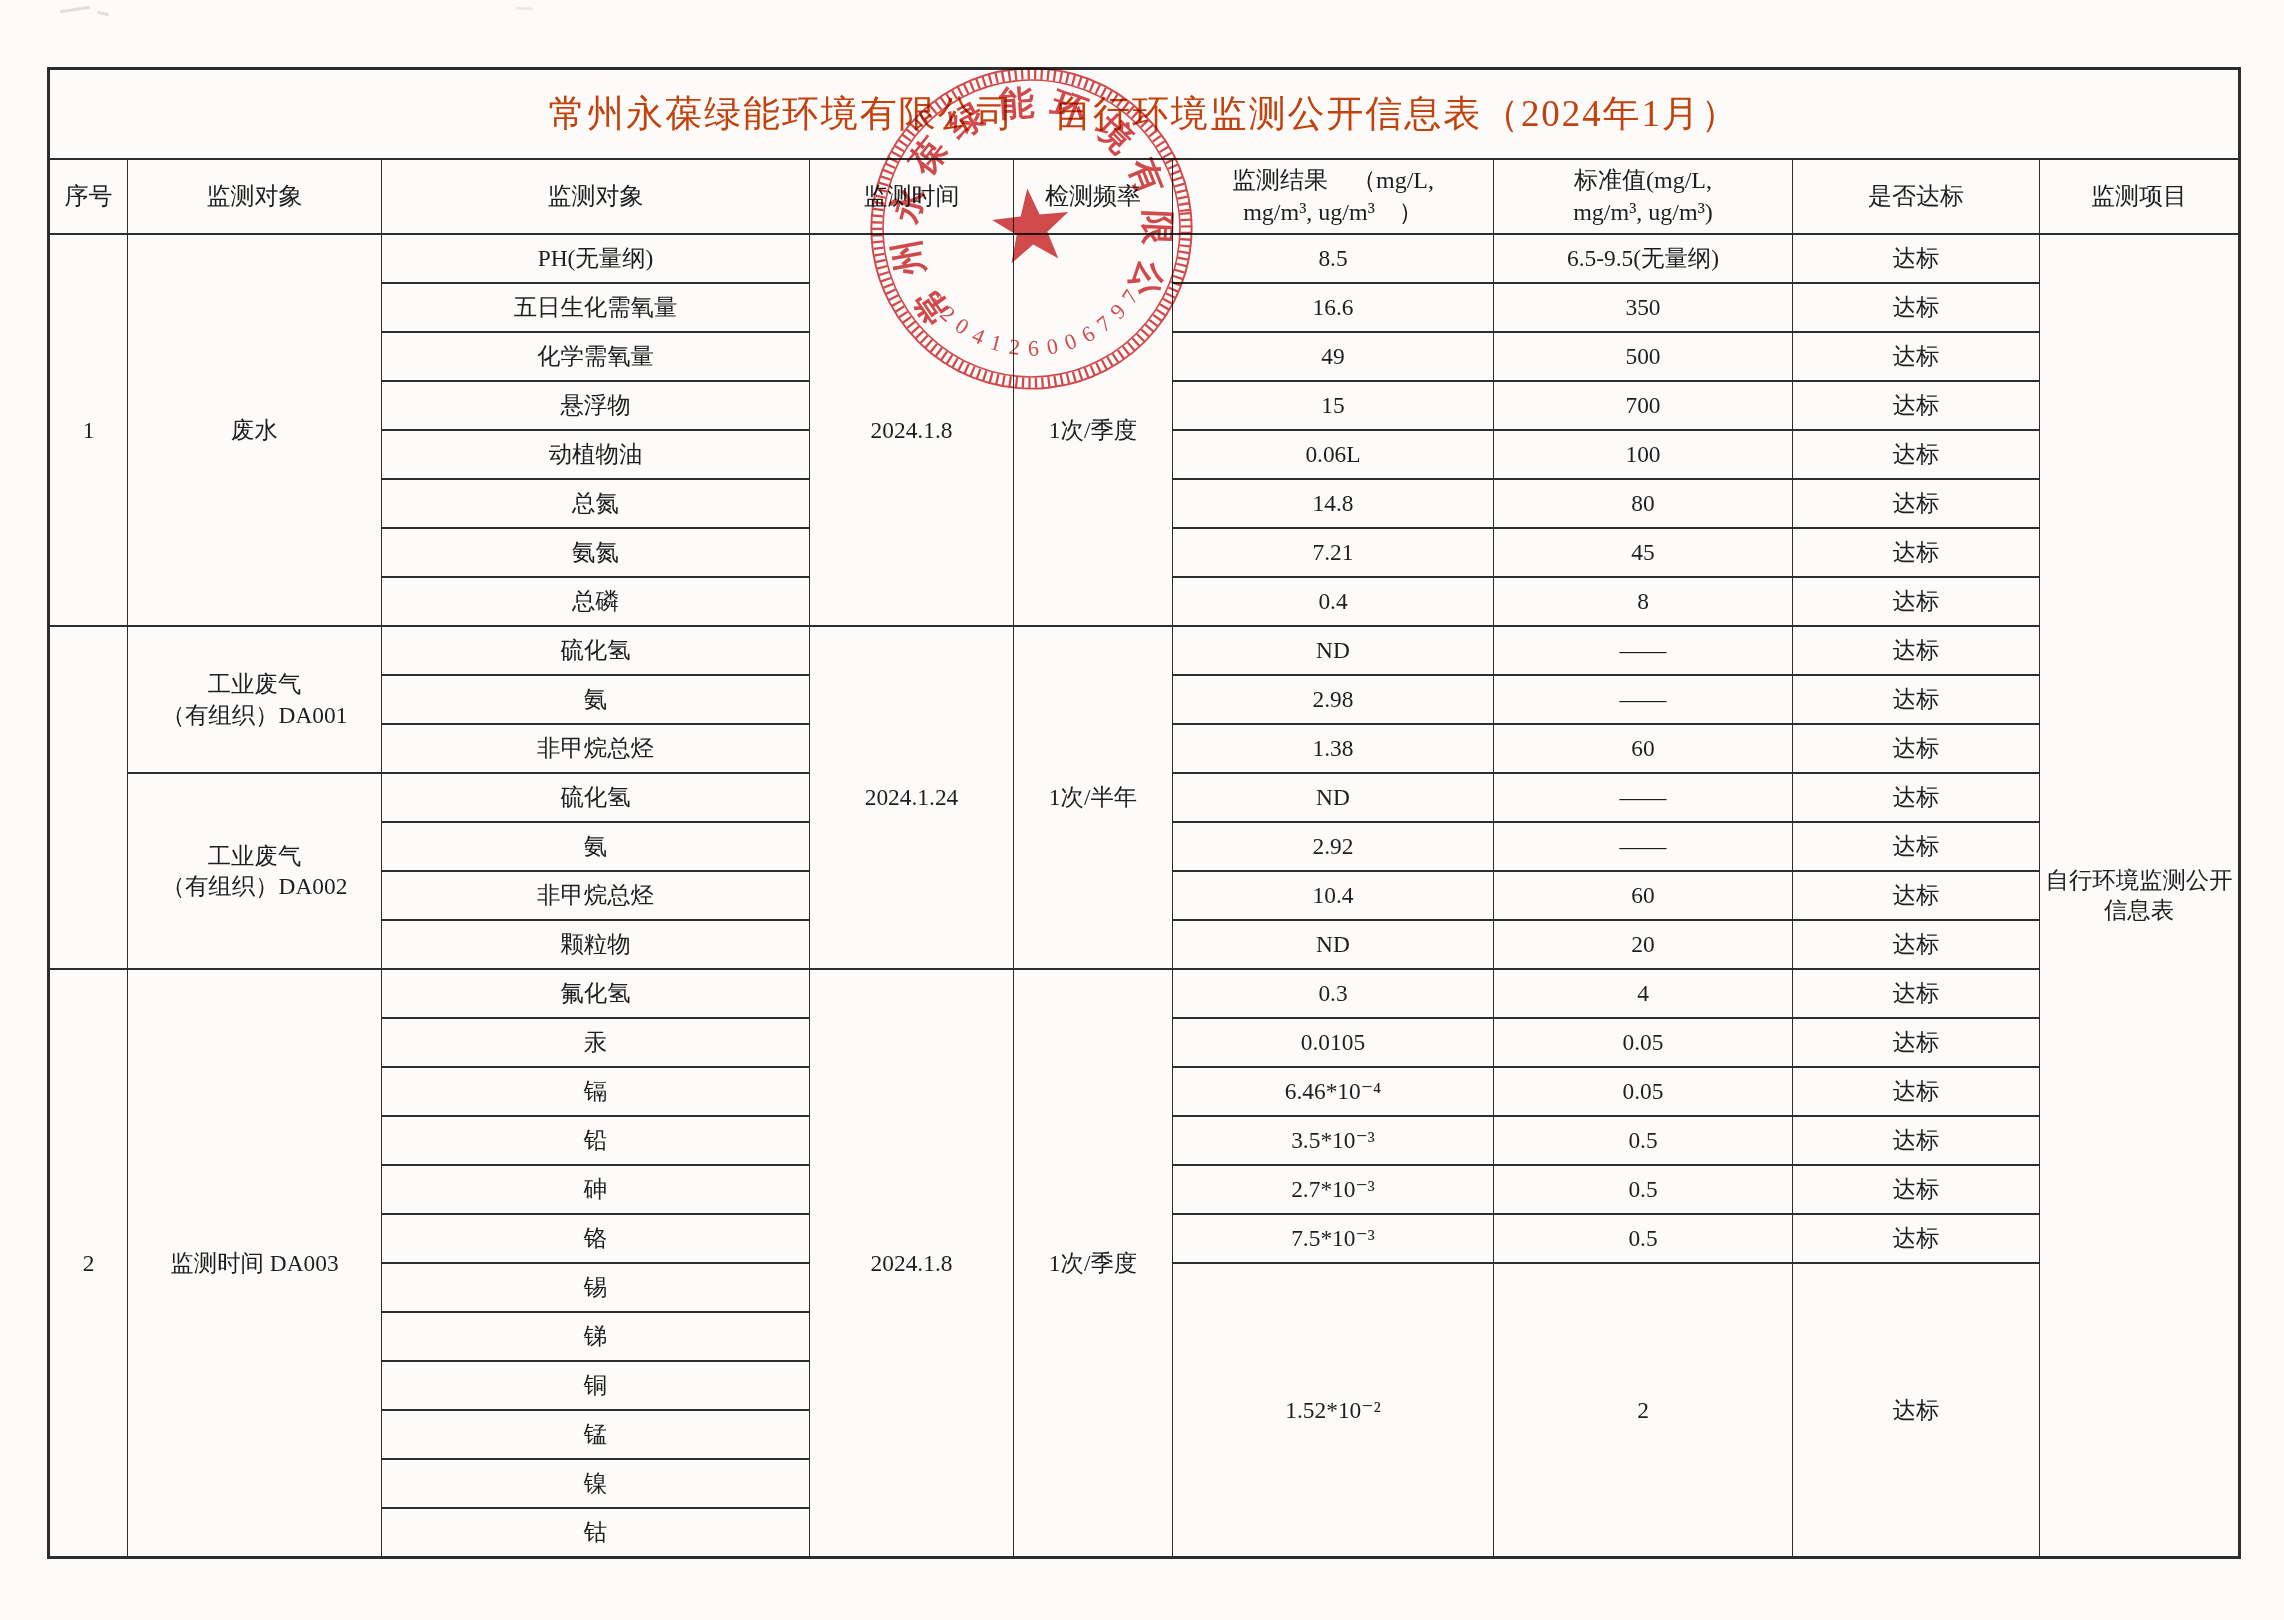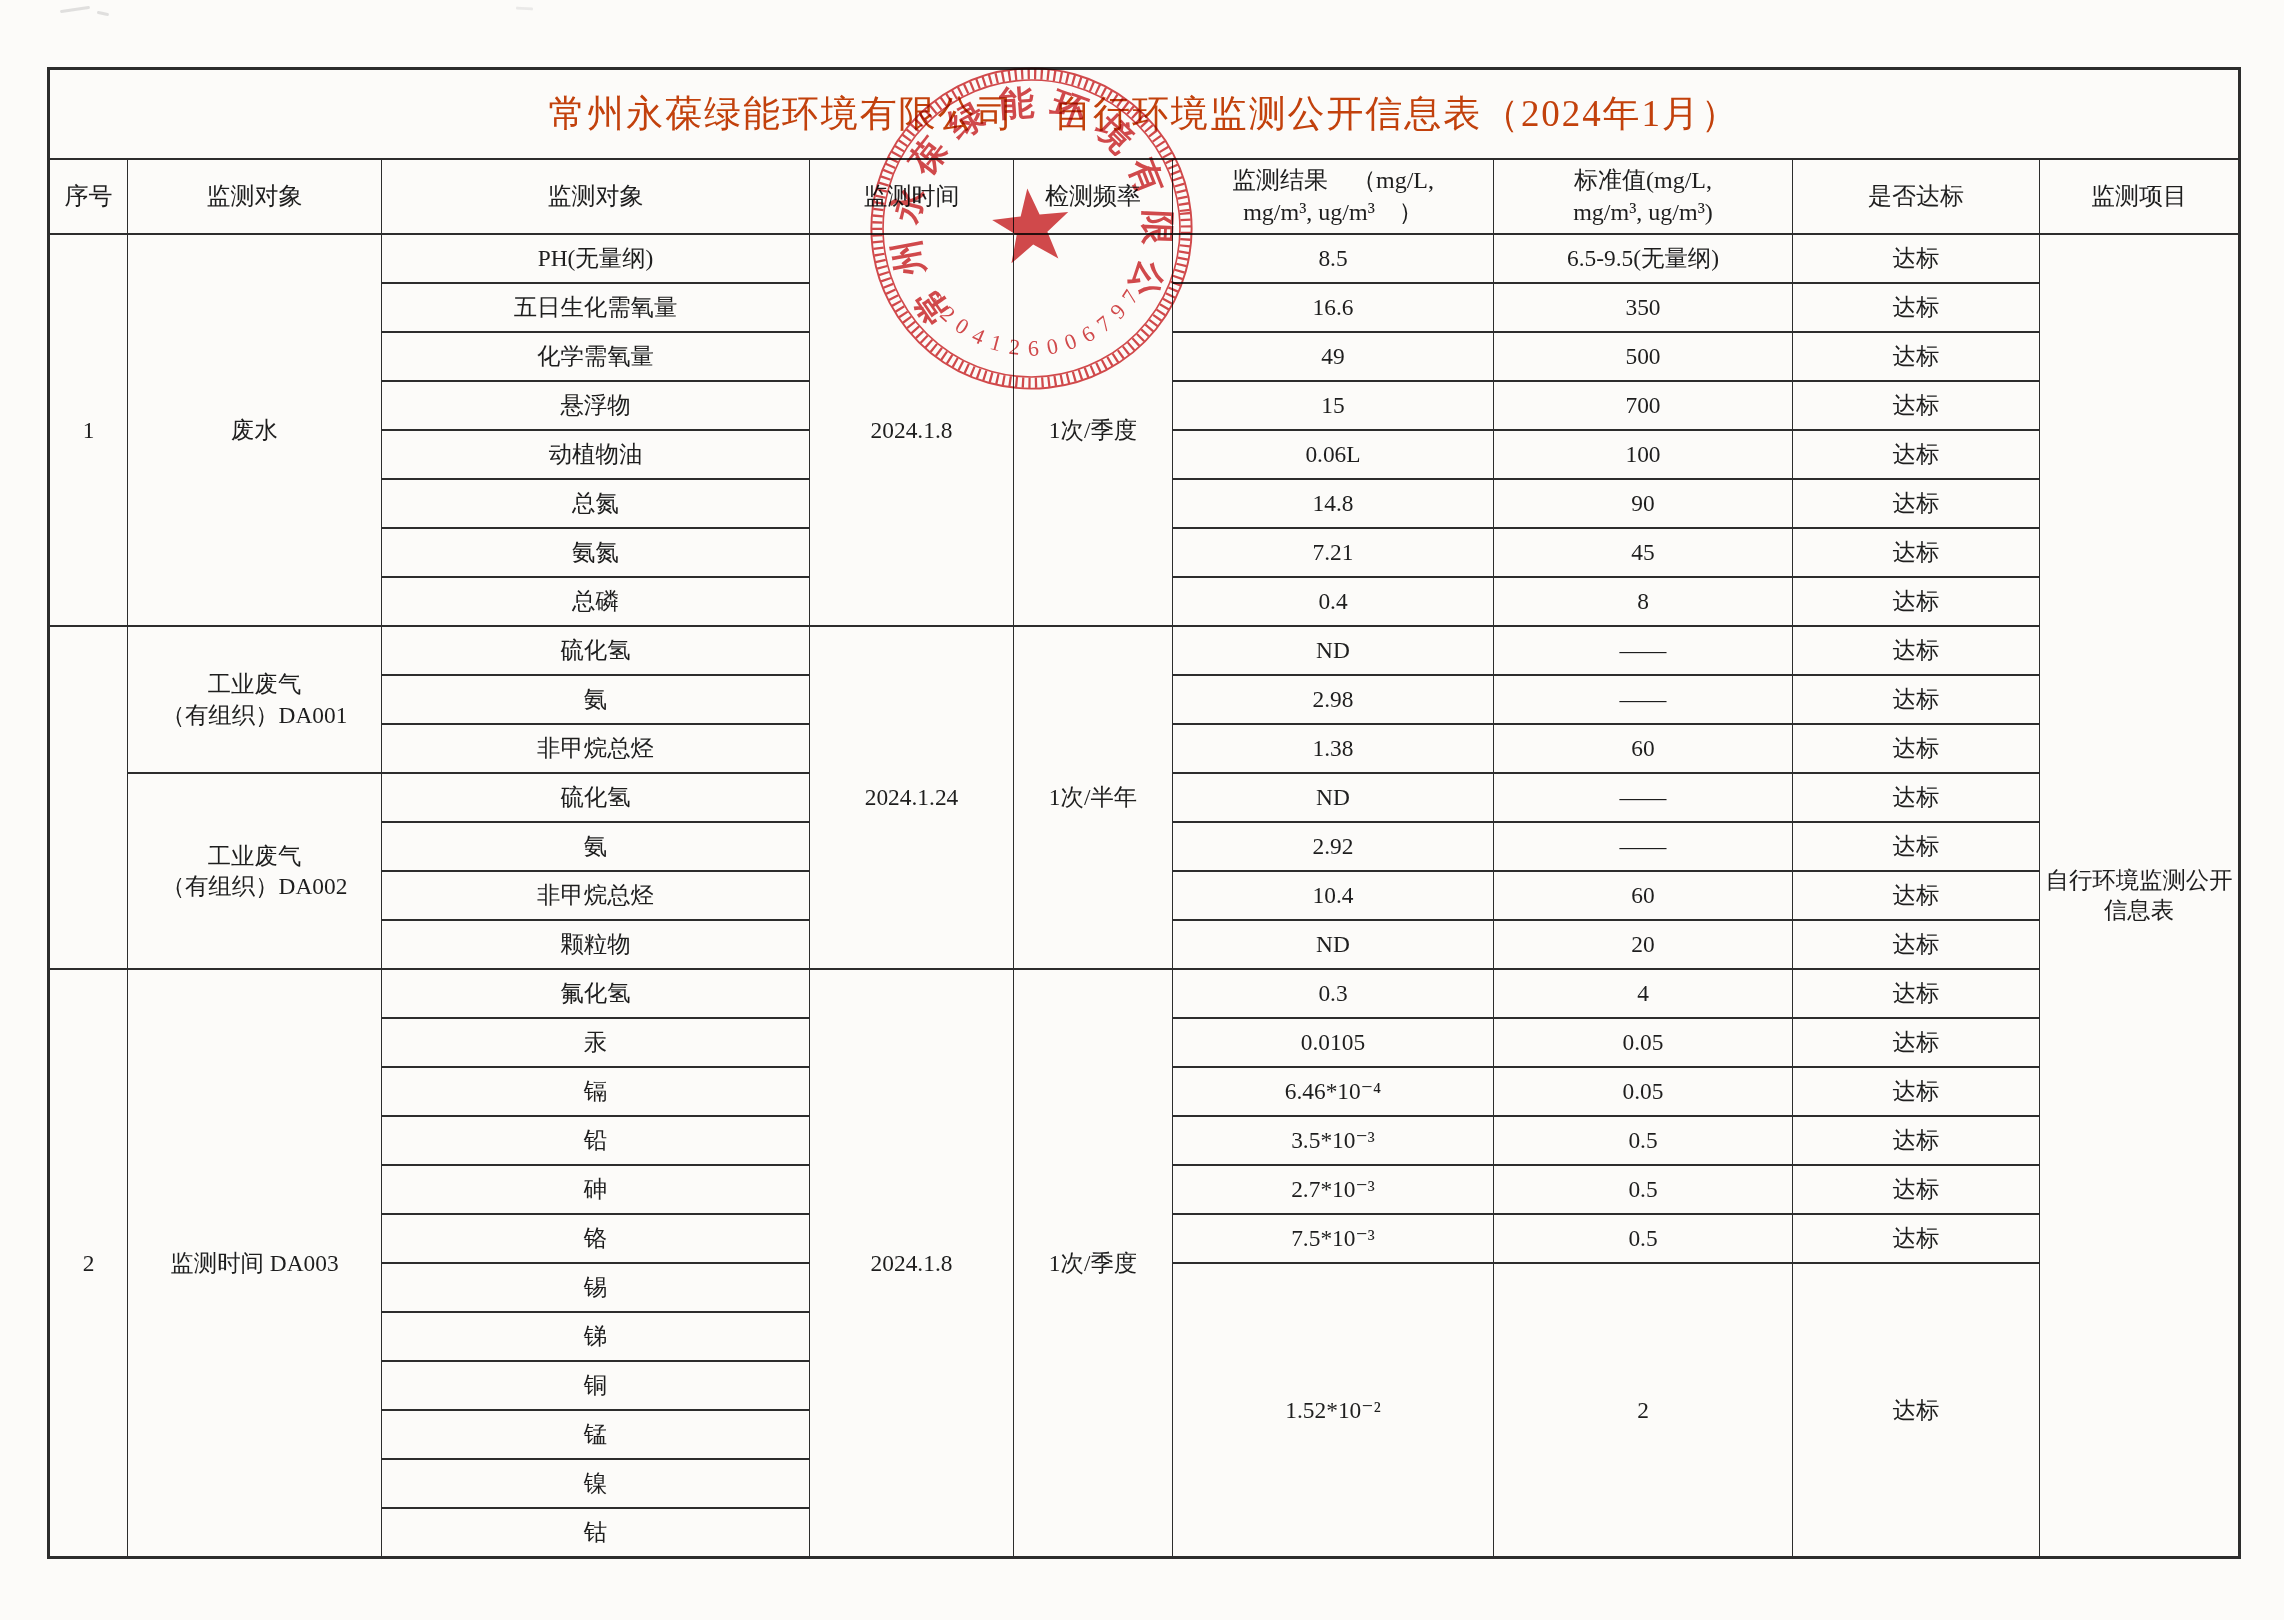--- a/index.html
+++ b/index.html
@@ -122,21 +122,21 @@
   </tr>
   <tr class="body-row">
     <td>动植物油</td>
     <td>0.06L</td>
     <td>100</td>
     <td>达标</td>
   </tr>
   <tr class="body-row">
     <td>总氮</td>
     <td>14.8</td>
-    <td>90</td>
+    <td>80</td>
     <td>达标</td>
   </tr>
   <tr class="body-row">
     <td>氨氮</td>
     <td>7.21</td>
     <td>45</td>
     <td>达标</td>
   </tr>
   <tr class="body-row">
     <td>总磷</td>

